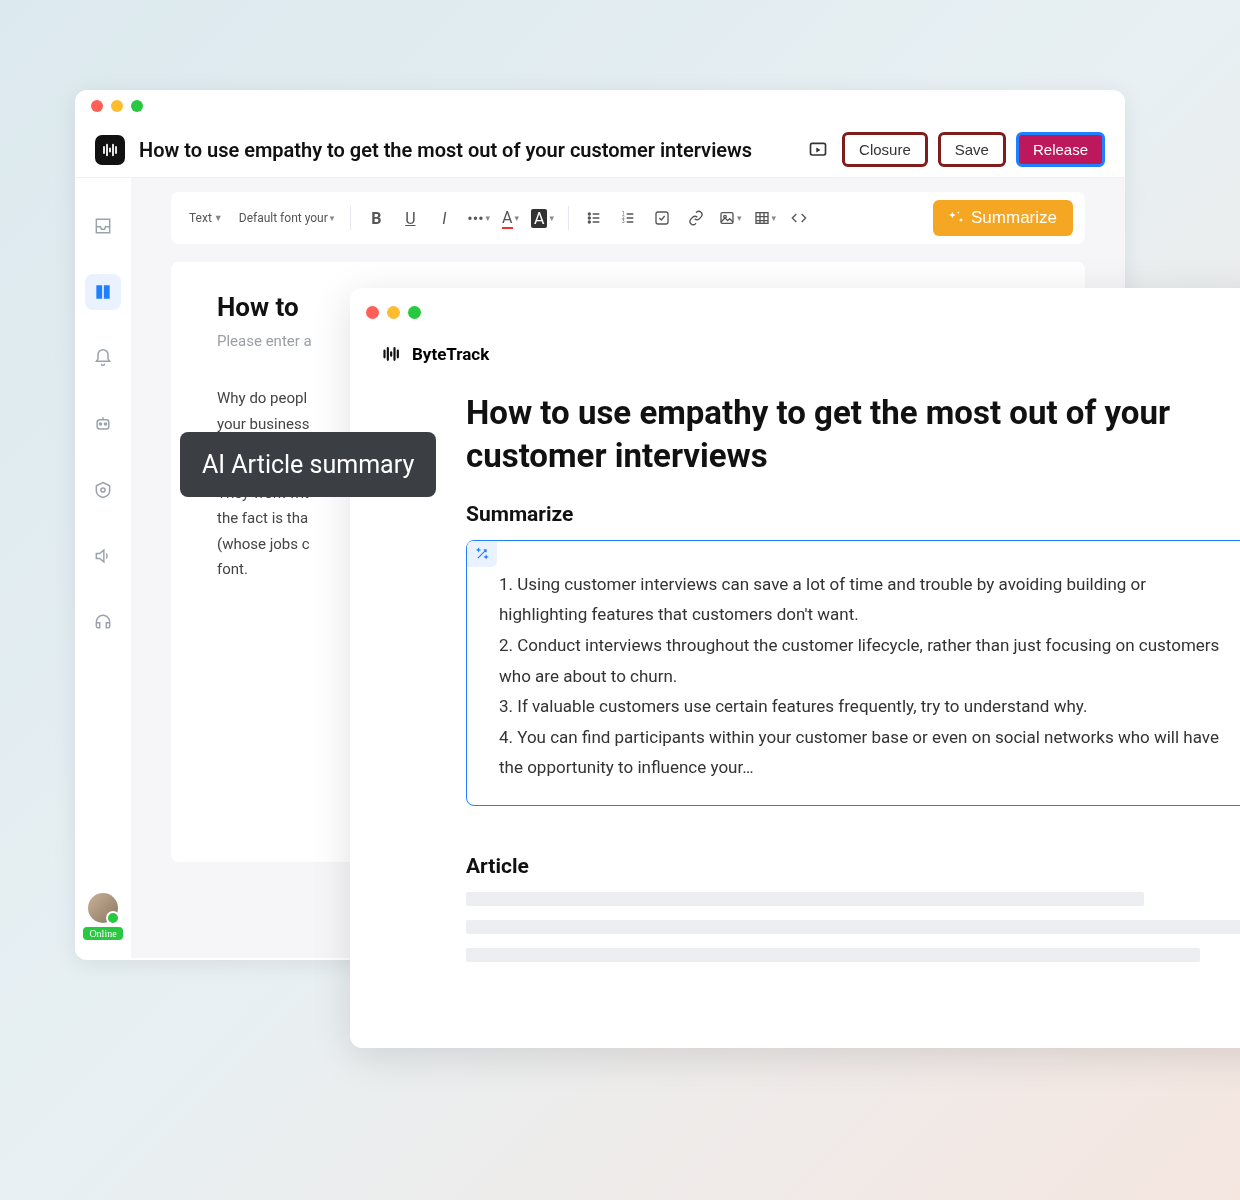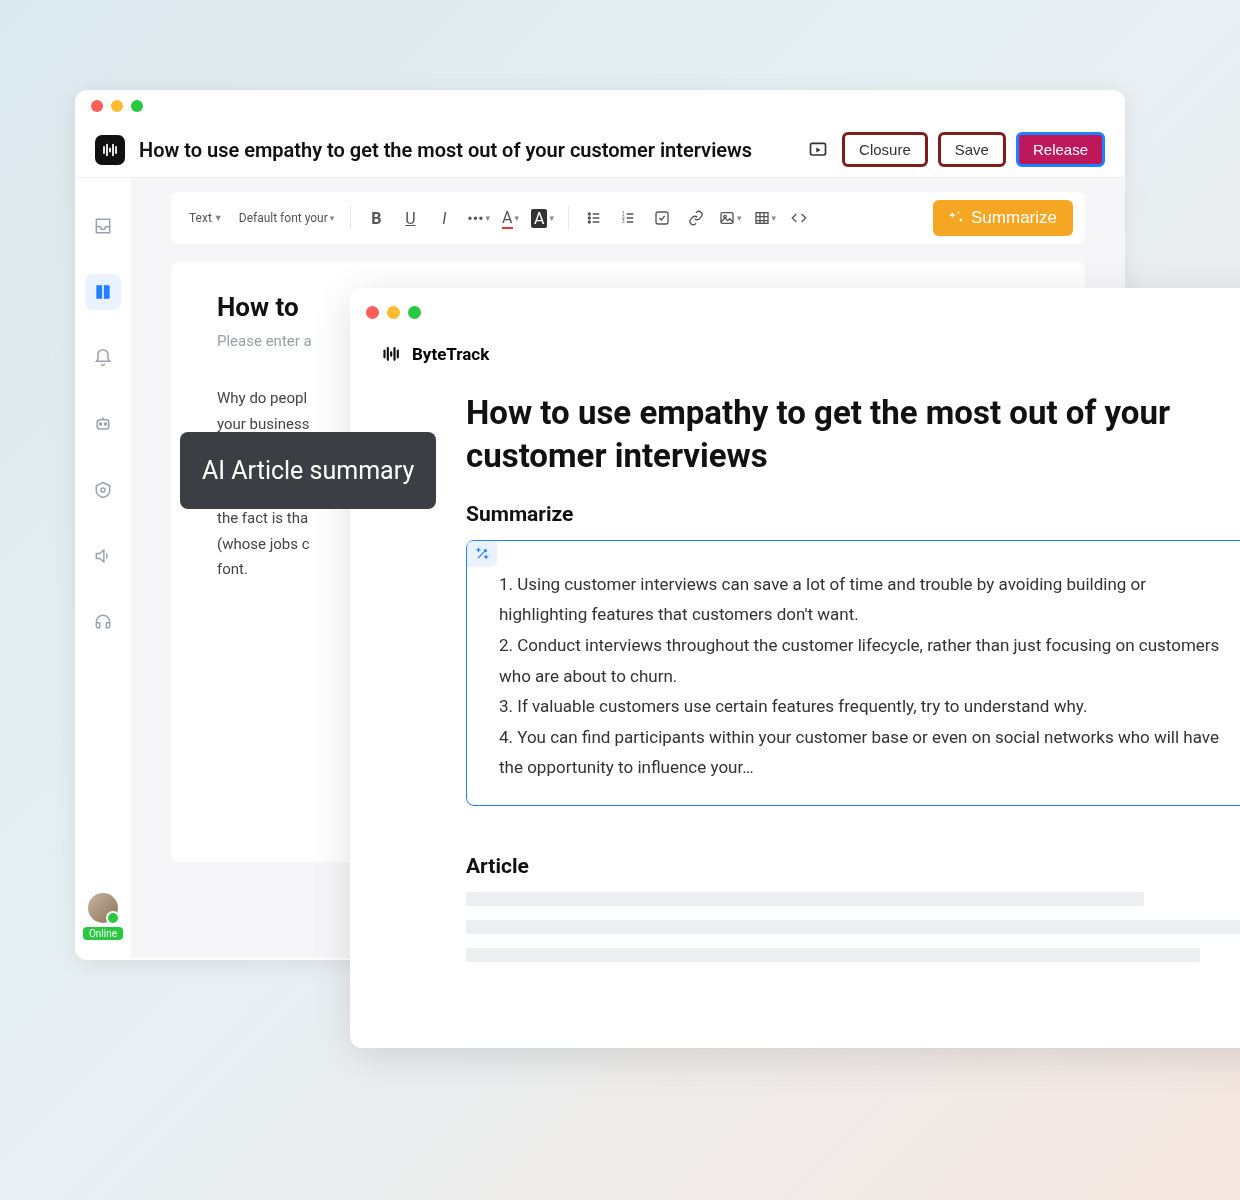--- a/index.html
+++ b/index.html
@@ -84,20 +84,21 @@
   cursor: pointer;
 }
 .side-item.active { background: #eaf2ff; color: #2080ff; }
 .avatar-wrap {
   position: absolute;
   bottom: 18px;
   display: flex;
   flex-direction: column;
   align-items: center;
   gap: 4px;
+  font-family: Liberation Serif, serif;
 }
 .avatar {
   width: 30px; height: 30px; border-radius: 50%;
   background: linear-gradient(135deg,#c9b29a,#8a7660);
   position: relative;
 }
 .avatar::after {
   content: ""; position: absolute; right: -2px; bottom: -2px;
   width: 10px; height: 10px; border-radius: 50%;
   background: #28c840; border: 2px solid #fff;
@@ -151,21 +152,21 @@
 }
 .doc-h1 { font-size: 26px; font-weight: 700; color: #111; margin-bottom: 10px; }
 .doc-sub { color: #9aa0a6; font-size: 15px; margin-bottom: 36px; }
 .doc-p { font-size: 15px; color: #444; line-height: 1.7; margin-bottom: 18px; }
 .tooltip {
   position: absolute;
   top: 432px; left: 180px;
   background: #3b3f44;
   color: #fff;
   font-size: 25px;
-  padding: 24px 22px;
+  padding: 18px 22px;
   border-radius: 8px;
   z-index: 50;
 }
 .tooltip::after {
   content: "";
   position: absolute;
   right: -9px; top: 60%;
   border: 10px solid transparent;
   border-left-color: #3b3f44;
   transform: translateY(-50%);

